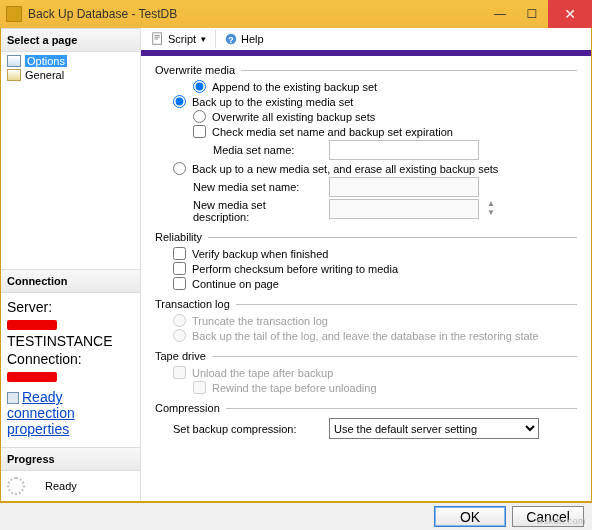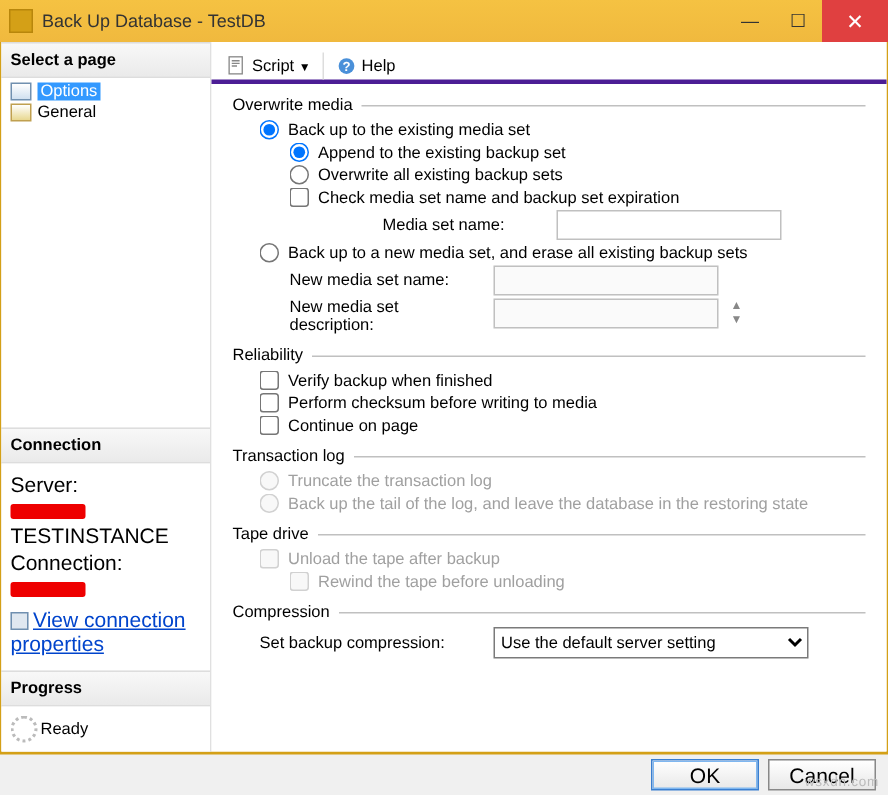--- a/index.html
+++ b/index.html
@@ -18,24 +18,24 @@
 .page-item.selected span { background: #3399ff; color: #fff; padding: 0 2px; }
 .page-icon { width: 14px; height: 12px; }
 .gen-icon { background: linear-gradient(#fff,#e8d890); border: 1px solid #c0a050; }
 .opt-icon { background: linear-gradient(#fff,#d0e0f0); border: 1px solid #7090b0; }
 .leftcol .spacer { flex: 1; background: #fff; }
 .conn-block { background: #fff; padding: 4px 6px 8px 6px; font-size: 14px; }
 .conn-block div { margin: 2px 0; }
 .redact { display:inline-block; width:50px; height:10px; background:#e00; border-radius:2px; }
 .link { color: #0044cc; text-decoration: underline; cursor: pointer; }
 .link-icon { display:inline-block; width:12px; height:12px; border:1px solid #7090b0; background:#e0e8f0; margin-right:3px; vertical-align:middle;}
-.progress-block { background: #fff; padding: 6px; display:flex; align-items:center; gap:2px;}
+.progress-block { background: #fff; padding: 6px; display:flex; align-items:center; gap:20px;}
 .spinner { width:18px; height:18px; border:2px dotted #bbb; border-radius:50%; }
 .rightcol { flex: 1; display: flex; flex-direction: column; background: #fff; }
-.toolbar { height: 28px; border-bottom: 3px solid #4c1d95; display: flex; align-items: flex-end; gap: 4px; padding: 0 6px; }
+.toolbar { height: 28px; border-bottom: 6px solid #4c1d95; display: flex; align-items: center; gap: 4px; padding: 0 6px; }
 .tool-btn { display: flex; align-items: center; gap: 3px; padding: 2px 4px; }
 .tool-btn svg { width: 14px; height: 14px; }
 .form-area { flex: 1; overflow: auto; padding: 8px 14px 4px 14px; }
 fieldset { border: none; margin-bottom: 6px; }
 .legend { display: flex; align-items: center; font-size: 11px; margin-bottom: 4px; }
 .legend .line { flex: 1; height: 1px; background: #c0c0c0; margin-left: 6px; }
 .row { display: flex; align-items: center; margin: 2px 0 2px 18px; gap: 6px; }
 .row.indent1 { margin-left: 38px; }
 .row.indent2 { margin-left: 58px; }
 .row label { font-size: 11px; }
@@ -79,21 +79,21 @@
       </div>
     </div>
     <div class="spacer"></div>
     <div class="section-header">Connection</div>
     <div class="conn-block">
       <div>Server:</div>
       <div><span class="redact"></span><span>TESTINSTANCE</span></div>
       <div>Connection:</div>
       <div><span class="redact"></span></div>
       <div style="margin-top:4px;">
-        <span class="link-icon"></span><span class="link">View connection properties</span>
+        <span class="link-icon"></span><span class="link">Ready connection properties</span>
       </div>
     </div>
     <div class="section-header">Progress</div>
     <div class="progress-block">
       <div class="spinner"></div>
       <span>Ready</span>
     </div>
   </div>
 
   <div class="rightcol">
@@ -115,38 +115,38 @@
         <span>Help</span>
       </div>
     </div>
 
     <div class="form-area">
       <fieldset>
         <div class="legend">
             <span>Overwrite media</span>
             <span class="line"></span>
           </div>
+        <div class="row indent1">
+            <input type="radio" checked="" style="">
+            <label>Append to the existing backup set</label>
+          </div>
         <div class="row">
             <input type="radio" checked="" style="">
             <label>Back up to the existing media set</label>
           </div>
         <div class="row indent1">
-            <input type="radio" checked="" style="">
-            <label>Append to the existing backup set</label>
-          </div>
-        <div class="row indent1">
             <input type="radio" style="">
             <label>Overwrite all existing backup sets</label>
           </div>
         <div class="row indent1">
             <input type="checkbox" style="">
             <label>Check media set name and backup set expiration</label>
           </div>
         <div class="row indent2">
-            <label style="width:110px;margin-left:42px;">Media set name:</label>
+            <label style="width:110px;">Media set name:</label>
             <input type="text" class="field-input" style="">
           </div>
         <div class="row">
             <input type="radio" style="">
             <label>Back up to a new media set, and erase all existing backup sets</label>
           </div>
         <div class="row indent1">
             <label style="width:130px;">New media set name:</label>
             <input type="text" class="field-input" disabled="" style="">
           </div>

